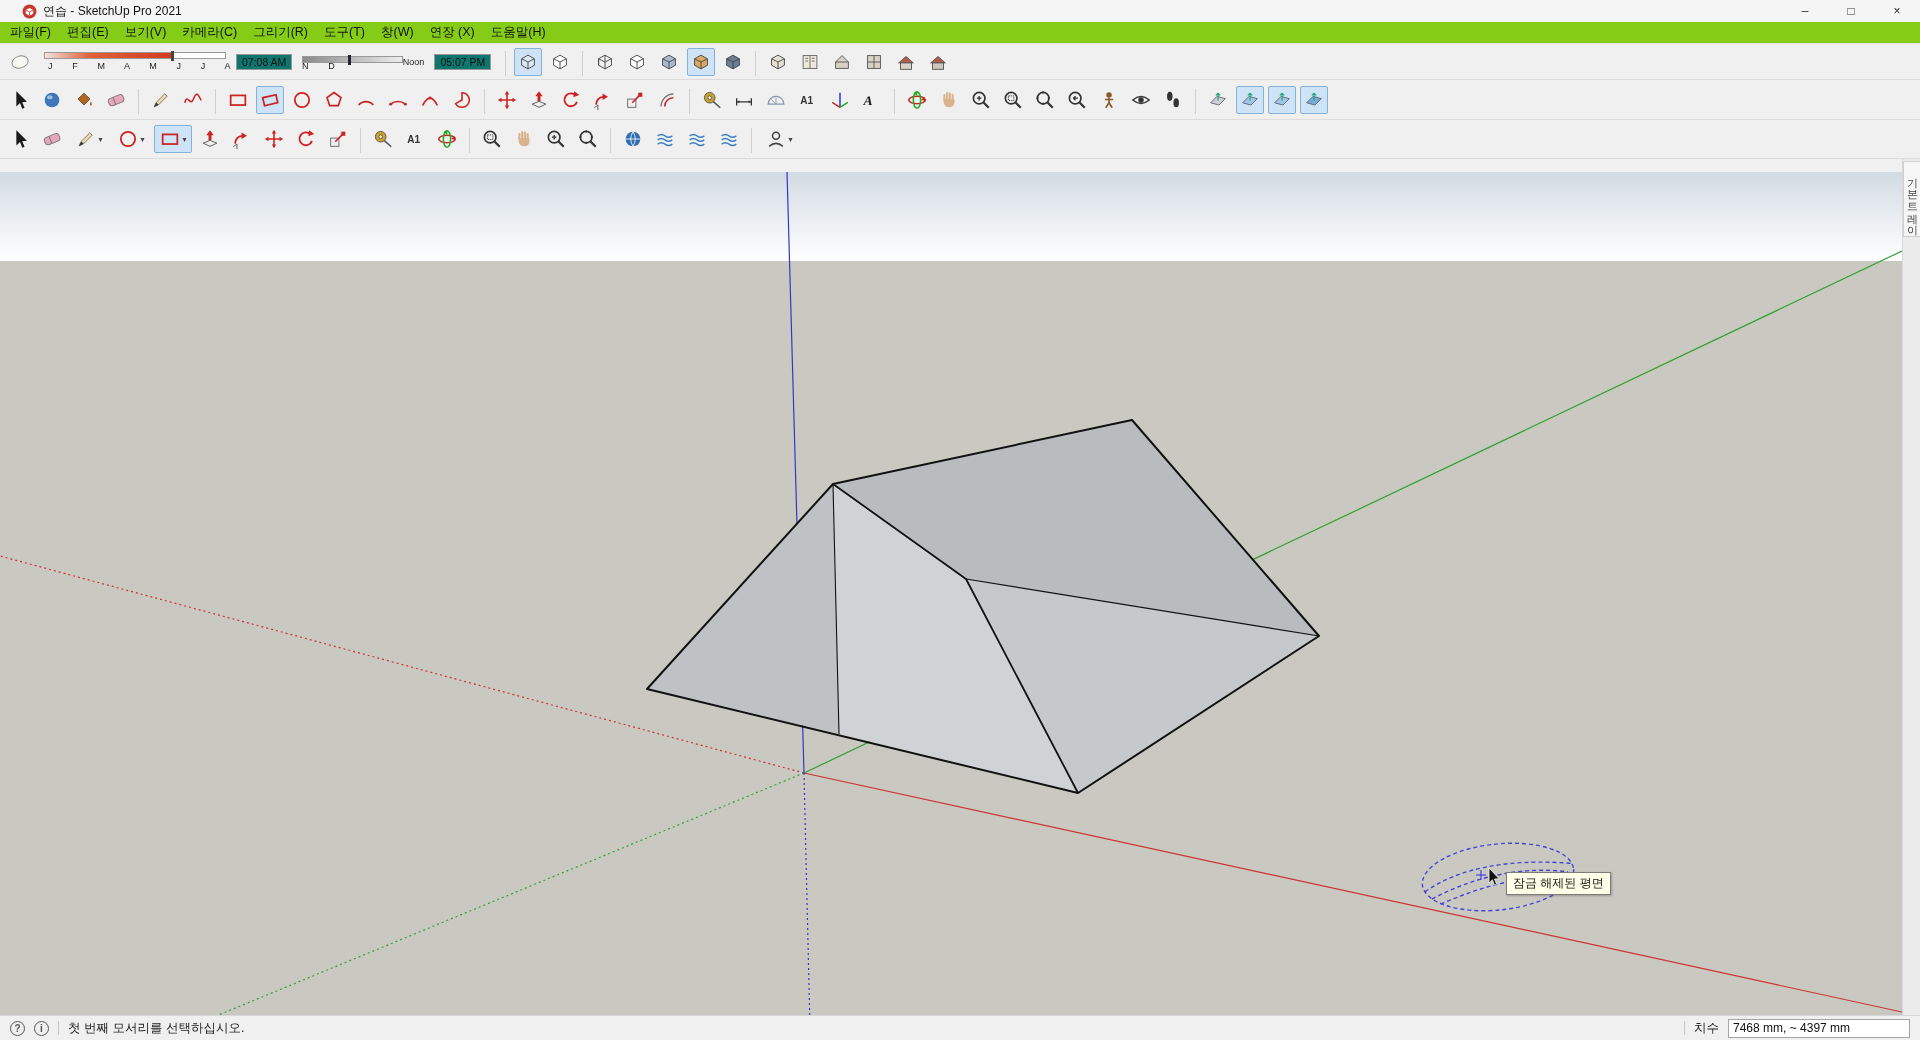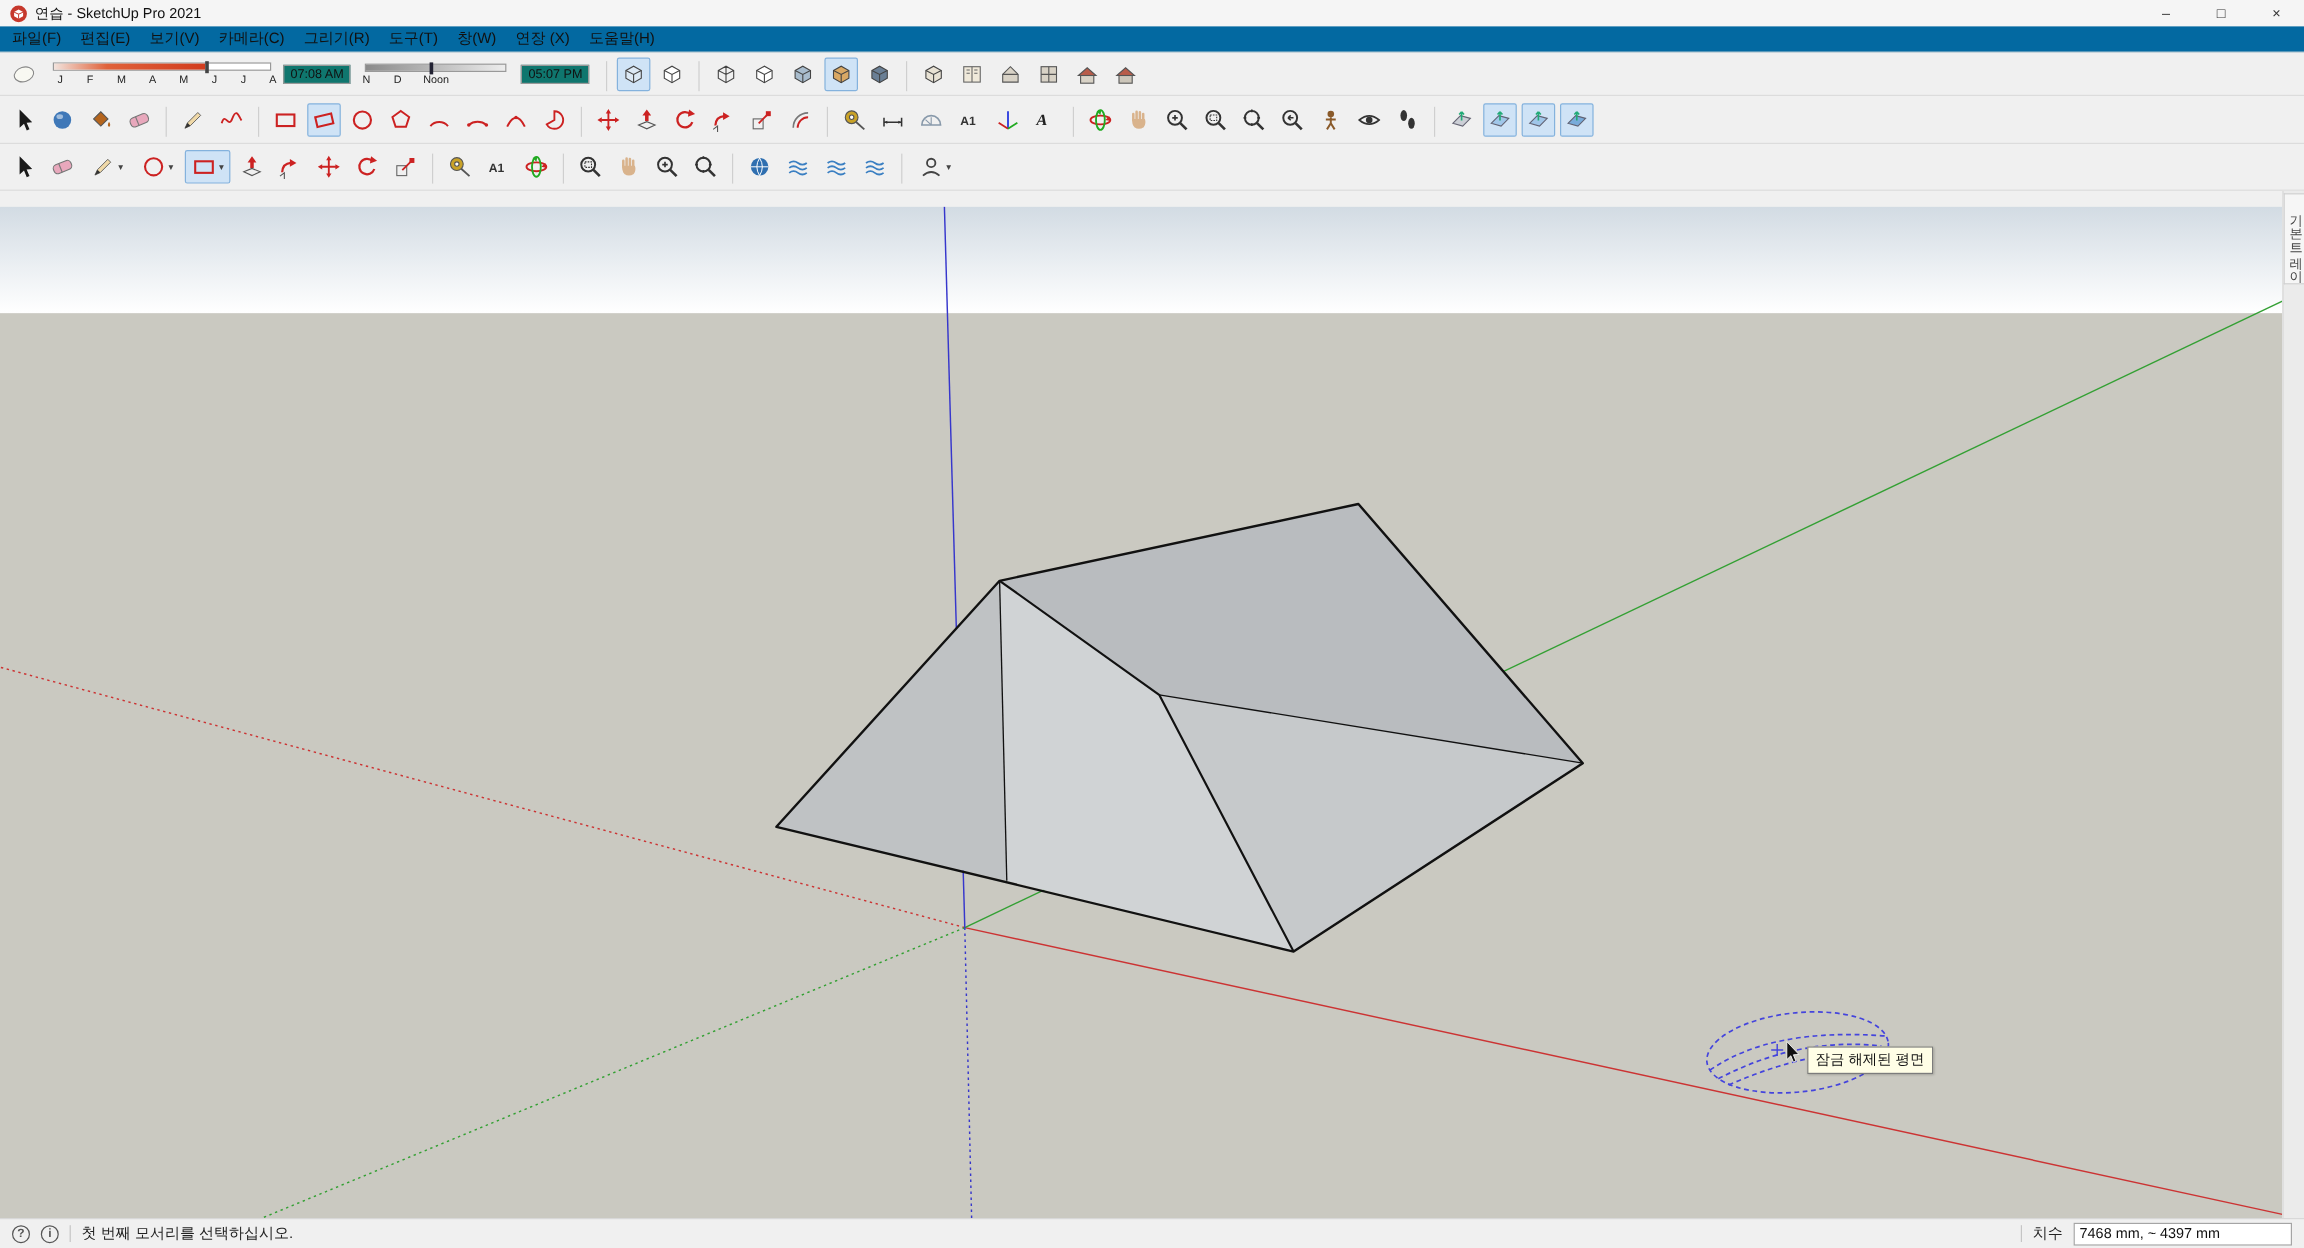--- a/index.html
+++ b/index.html
@@ -1,26 +1,26 @@
 <!DOCTYPE html>
 <html><head>
 <meta charset="utf-8">
 <style>
   *{margin:0;padding:0;box-sizing:border-box}
   html,body{width:1920px;height:1040px;overflow:hidden}
   body{font-family:"Liberation Sans","DejaVu Sans",sans-serif;background:#f0f0f0;position:relative;color:#111}
 
   
-  .titlebar{height:22px;display:flex;align-items:center;background:#f5f5f5;padding-left:8px;font-size:12px}
+  .titlebar{height:22px;display:flex;align-items:center;background:#f5f5f5;padding-left:22px;font-size:12px}
   .app-logo{width:15px;height:15px;margin-right:6px;flex:0 0 auto}
   .win-controls{margin-left:auto;display:flex;height:22px}
   .win-btn{width:46px;height:22px;display:flex;align-items:center;justify-content:center;font-size:12px;color:#333}
 
   
-  .menubar{height:22px;display:flex;align-items:flex-end;background:#0369a1;font-size:12.5px;border-bottom:1px solid #e2e2e2;padding-left:2px}
+  .menubar{height:22px;display:flex;align-items:flex-end;background:#84cc16;font-size:12.5px;border-bottom:1px solid #e2e2e2;padding-left:2px}
   .menu-item{padding:2px 8px;white-space:nowrap}
 
   
   .toolbar{display:flex;align-items:center;background:#f0f0f0;border-bottom:1px solid #dcdcdc;padding:0 4px}
   #toolbar1{height:36px}
   #toolbar2{height:40px}
   #toolbar3{height:39px}
   .trow{display:flex;align-items:flex-end}
   .tool{width:28px;height:28px;display:flex;align-items:center;justify-content:center;border:1px solid transparent;border-radius:2px;margin:0 2px;position:relative}
   .tool.active{background:#cfe3f6;border-color:#84b2dd}
@@ -29,21 +29,21 @@
   .tsep{width:1px;height:25px;background:#cfcfcf;margin:0 6px}
 
   
   .shadow-ctrl{display:flex;align-items:center;gap:10px;margin:0 8px;height:32px}
   .month-block{display:flex;flex-direction:column;justify-content:center;width:182px}
   .month-track{height:7px;background:#fff;border:1px solid #999;position:relative}
   .month-fill{position:absolute;left:0;top:0;bottom:0;width:70%;background:linear-gradient(90deg,#f2e3dd,#e0623a 35%,#d23c1e)}
   .month-thumb{position:absolute;left:70%;top:-2px;width:3px;height:10px;background:#444}
   .month-letters{font-size:9px;letter-spacing:8.6px;color:#222;margin-top:2px;padding-left:4px;white-space:nowrap}
   .time-box{background:#0f766e;border:1px solid #999;font-size:10.5px;padding:1px 5px;color:#111;white-space:nowrap}
-  .time-col{display:flex;flex-direction:column;align-items:center;width:122px}
+  .time-col{display:flex;flex-direction:row;align-items:flex-start;width:122px}
   .time-track{width:118px;height:7px;background:linear-gradient(90deg,#8a8a8a,#ededed);border:1px solid #999;position:relative}
   .time-thumb{position:absolute;left:45%;top:-2px;width:3px;height:10px;background:#223}
   .noon-label{font-size:9px;color:#222;margin-top:1px}
 
   
   .viewport{position:absolute;top:172px;left:0;width:1902px;height:980px;overflow:hidden}
   .vp-svg{display:block}
   .tooltip{position:absolute;left:1506px;top:700px;background:#fffee6;border:1px solid #7c7c7c;font-size:12px;padding:2px 6px;color:#111;white-space:nowrap;box-shadow:1px 1px 2px rgba(0,0,0,.25)}
 
   

